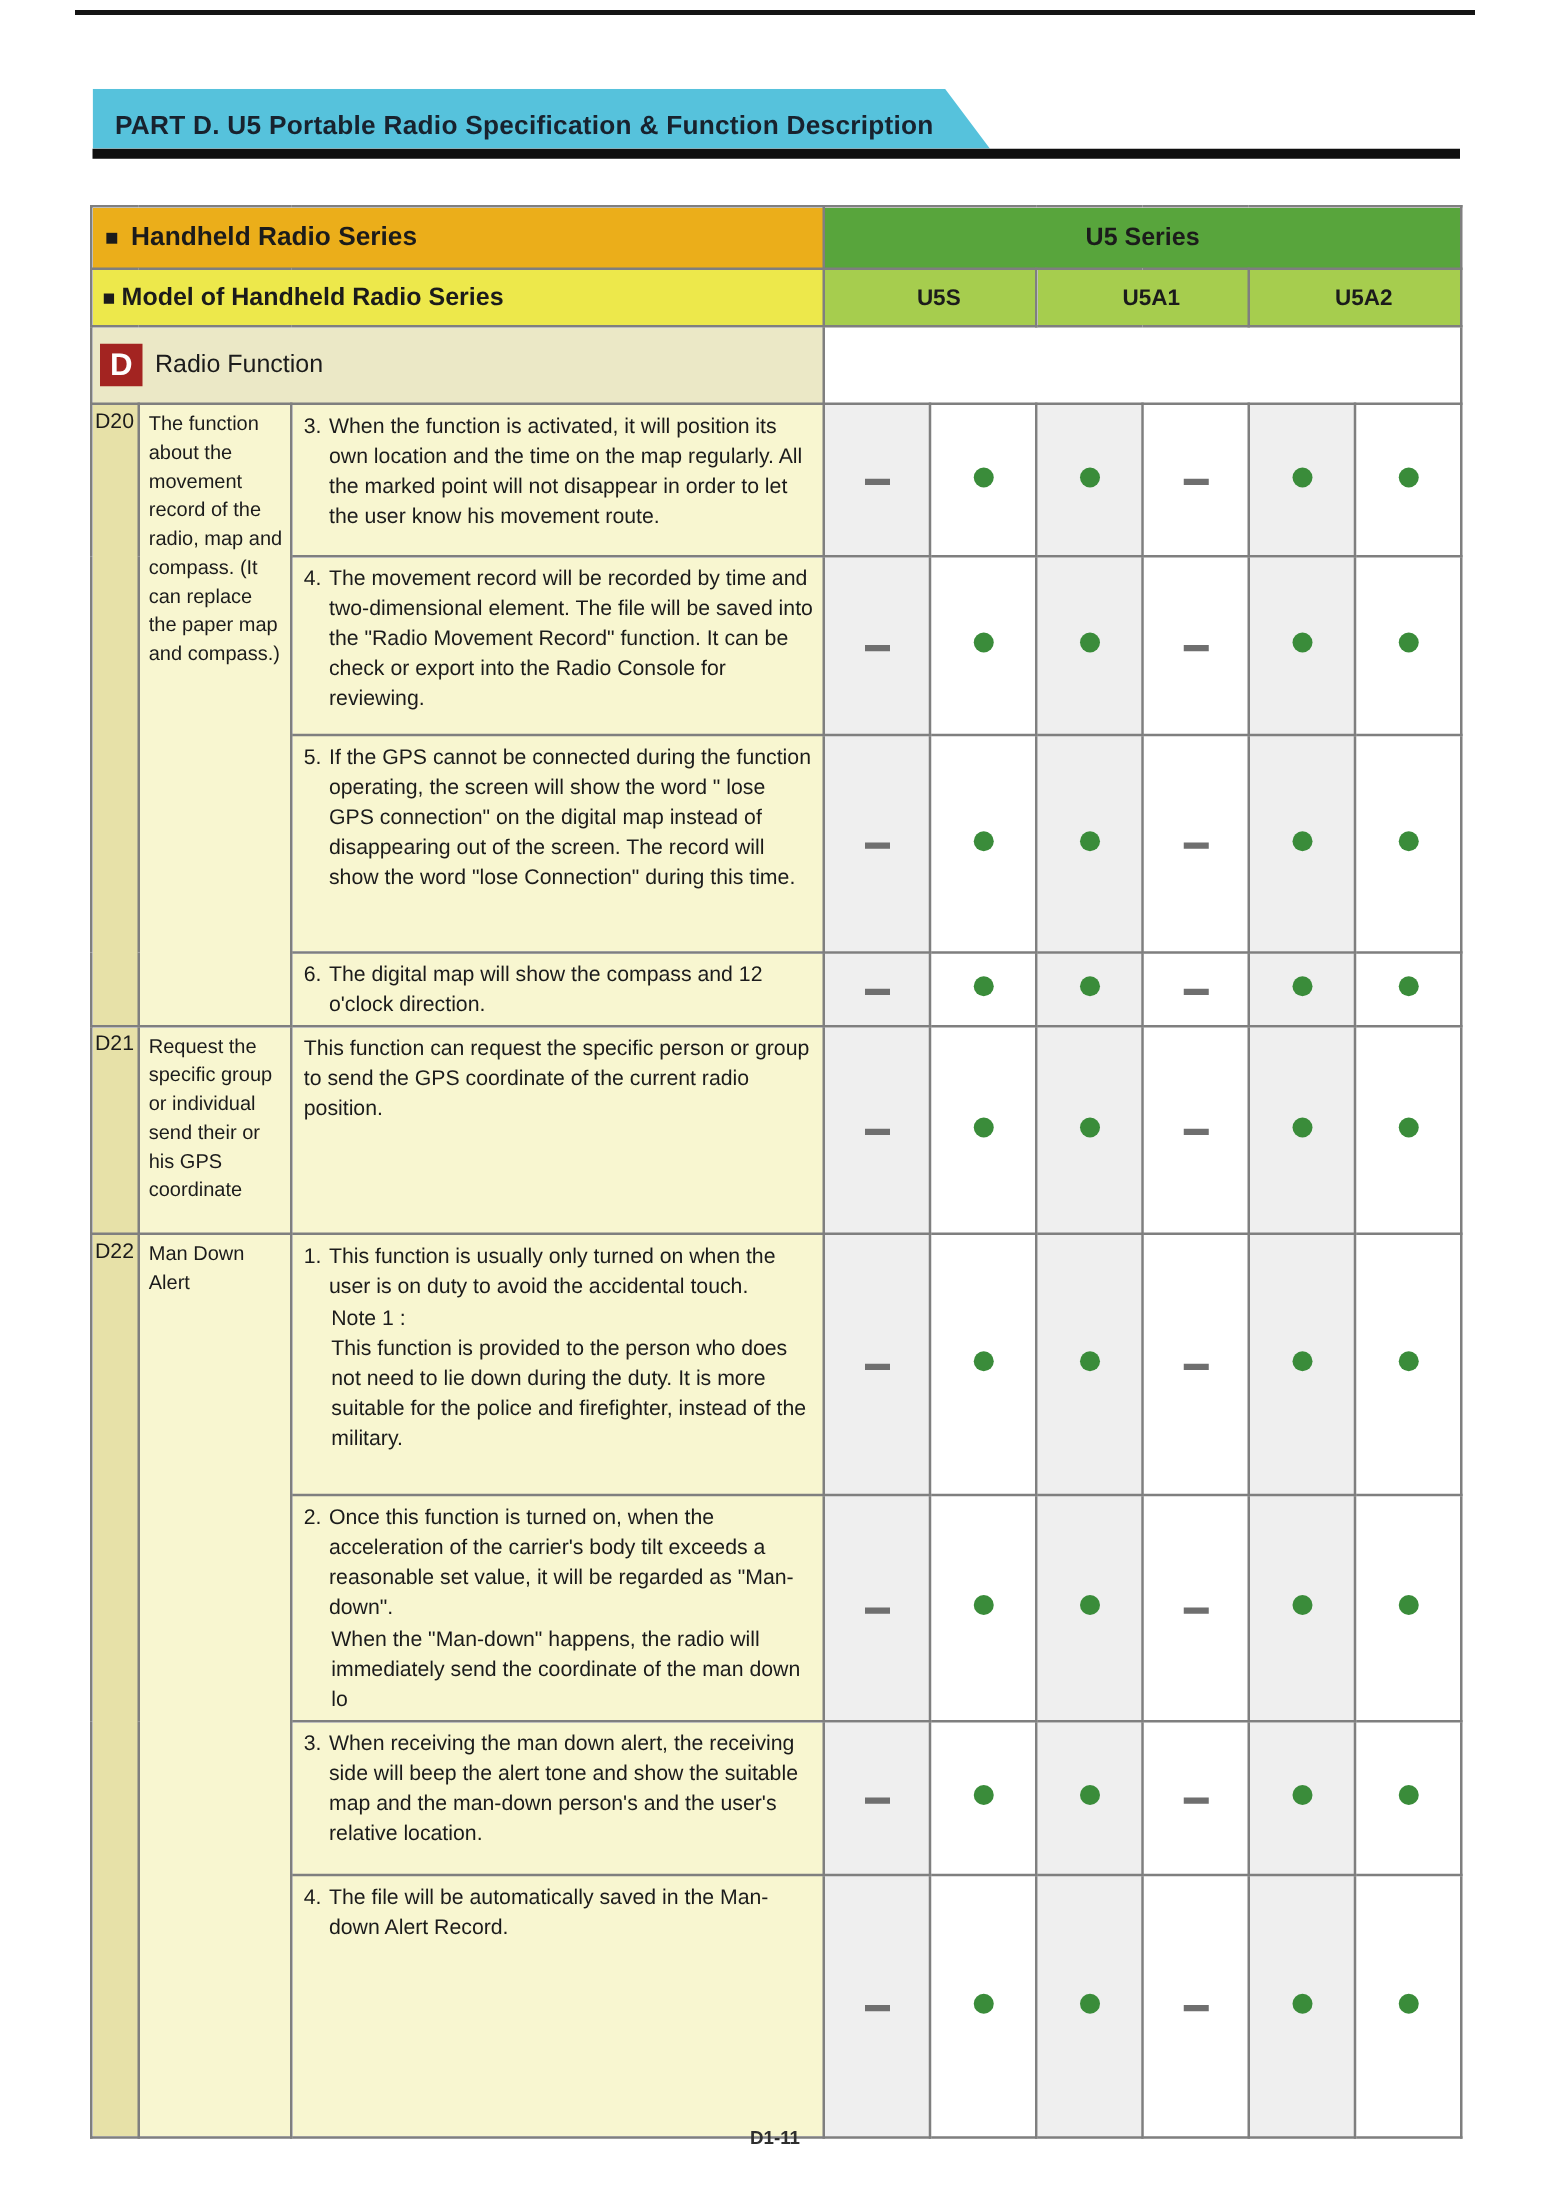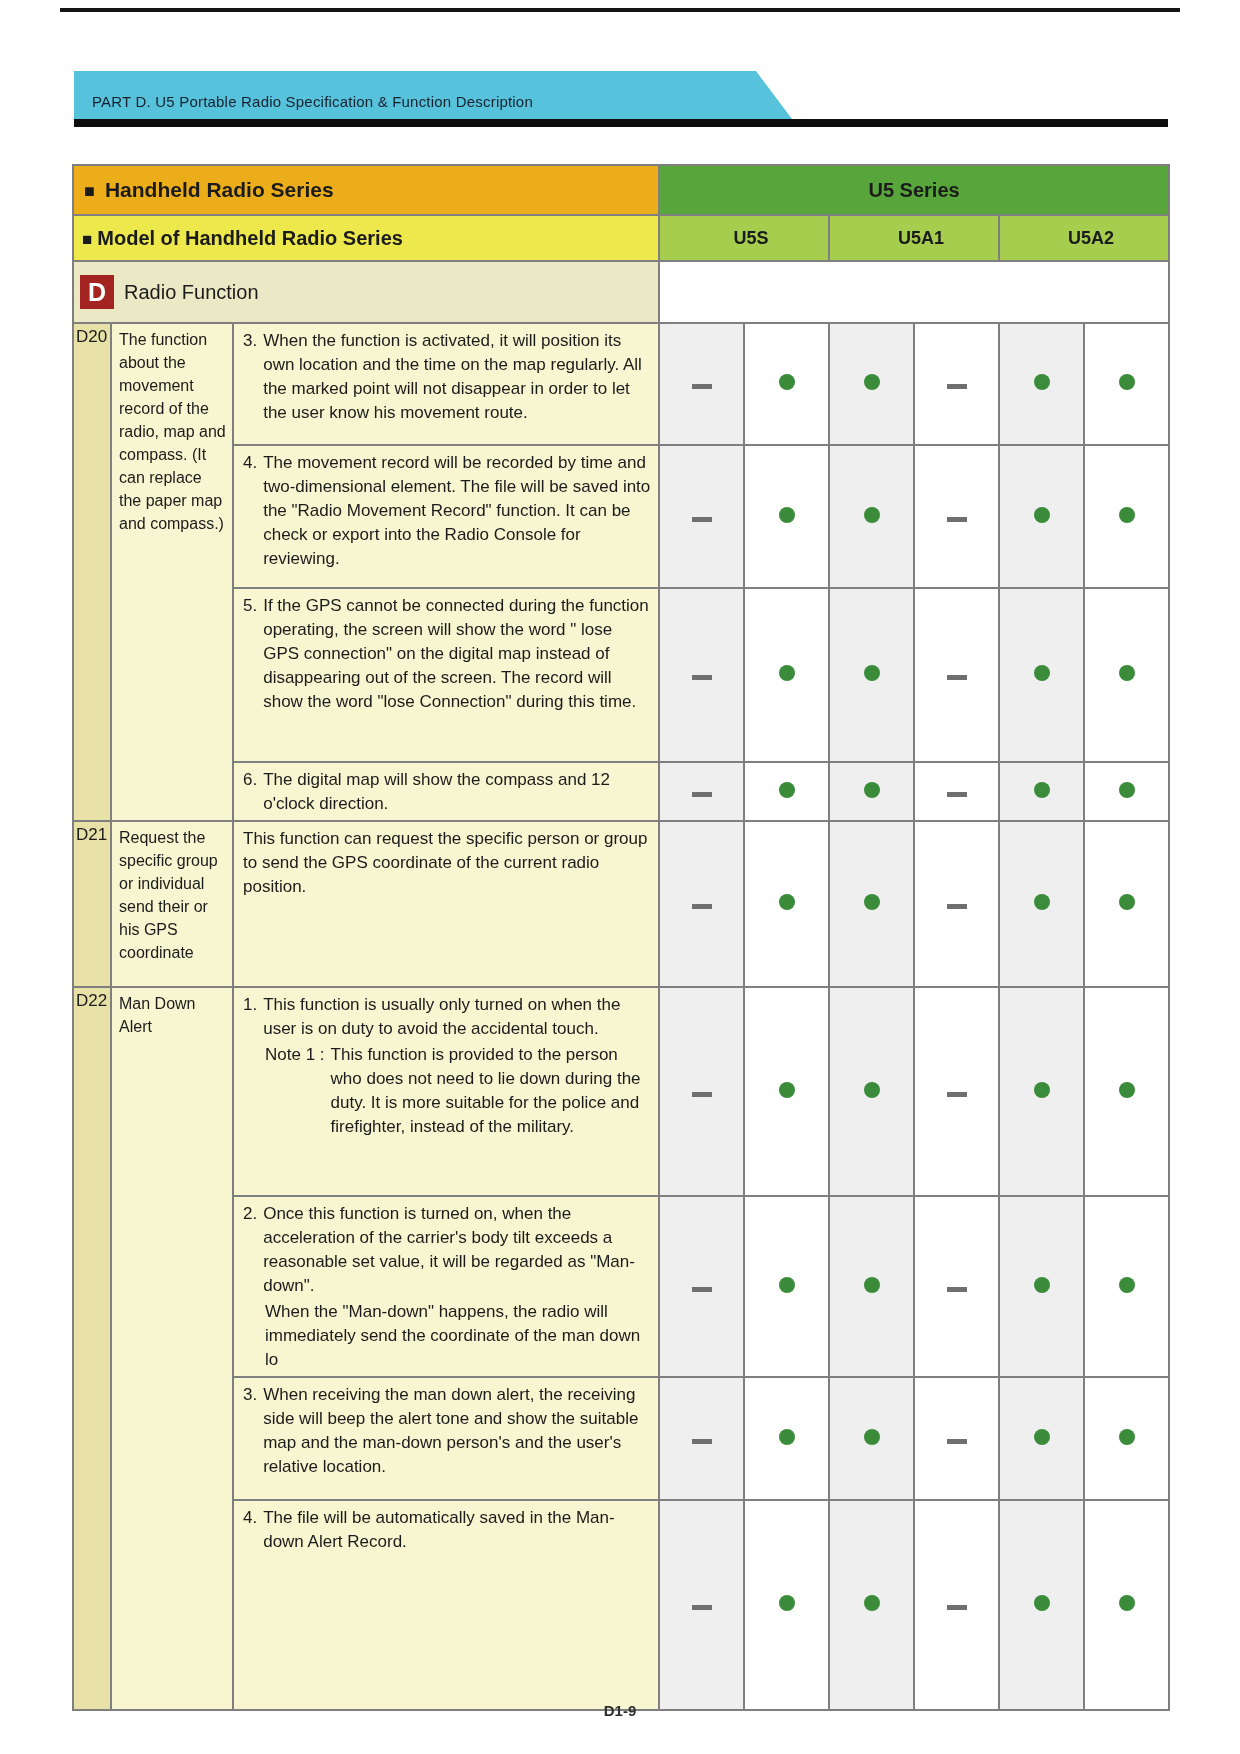--- a/index.html
+++ b/index.html
@@ -5,21 +5,21 @@
   * { margin:0; padding:0; box-sizing:border-box; }
   html,body { width:1240px; height:1754px; background:#ffffff;
     font-family:"Liberation Sans","DejaVu Sans",sans-serif; color:#1b1b1b; }
   .page { position:relative; width:1240px; height:1754px; overflow:hidden; background:#fff; }
 
   .top-line { position:absolute; left:60px; top:8px; width:1120px; height:4px; background:#141414; }
 
   .blue-tab { position:absolute; left:74px; top:71px; width:718px; height:48px;
     background:#56c2dc; clip-path:polygon(0 0, calc(100% - 36px) 0, 100% 100%, 0 100%);
     display:flex; align-items:center; padding-left:18px; }
-  .blue-tab span { font-size:15px; font-weight:normal; color:#18222e; letter-spacing:0.2px;margin-top:12px; }
+  .blue-tab span { font-size:21px; font-weight:bold; color:#18222e; letter-spacing:0.2px;margin-top:12px; }
   .black-rule { position:absolute; left:74px; top:119px; width:1094px; height:8px; background:#0e0e0e; }
 
   table.spec { position:absolute; left:72px; top:164px; width:1096px;
     border-collapse:collapse; table-layout:fixed; border:2px solid #3f3f3f; }
   table.spec td { border:2px solid #7f7f7f; vertical-align:top; overflow:hidden; }
 
   
   .c-series { background:#ebae1a; font-size:21px; font-weight:bold; padding:12px 10px; vertical-align:middle !important; }
   .c-u5     { background:#58a53c; font-size:20px; font-weight:bold; text-align:center; vertical-align:middle !important; }
   .c-model  { background:#ede84b; font-size:20px; font-weight:bold; padding:6px 8px; vertical-align:middle !important; }
@@ -40,21 +40,21 @@
   .c-mark  { text-align:center; vertical-align:middle !important; border-left:2px solid #b2b2b2 !important; }
   .c-mark.odd  { background:#efefef; }
   .c-mark.even { background:#ffffff; }
   .c-mark:nth-child(1) { border-left:2px solid #7f7f7f; }
 
   .dot  { display:inline-block; width:16px; height:16px; border-radius:50%; background:#3a8c3a; }
   .dash { display:inline-block; width:20px; height:5px; background:#6f6f6f; }
 
   .para { display:flex; align-items:flex-start; }
   .para .pnum { flex:0 0 auto; white-space:nowrap; margin-right:6px; }
-  .para.note { margin-left:22px; margin-top:2px; }
+  .para.note { margin-left:22px; margin-top:2px;flex-direction:column; }
   .para.cont { padding-left:22px; margin-top:2px; }
 
   .footer { position:absolute; left:0; top:1702px; width:1240px; text-align:center;
     font-size:15px; font-weight:bold; color:#2e2e2e; }
 </style>
 </head>
 <body>
 
 <div class="page">
 
@@ -234,15 +234,15 @@
           <td class="c-mark odd"><span class="dash"></span></td>
           <td class="c-mark even"><span class="dot"></span></td>
           <td class="c-mark odd"><span class="dot"></span></td>
           <td class="c-mark even"><span class="dash"></span></td>
           <td class="c-mark odd"><span class="dot"></span></td>
           <td class="c-mark even"><span class="dot"></span></td>
         </tr>
       </tbody>
   </table>
 
-  <div class="footer">D1-9</div>
+  <div class="footer">D1-11</div>
 
 </div>
 
 </body></html>

